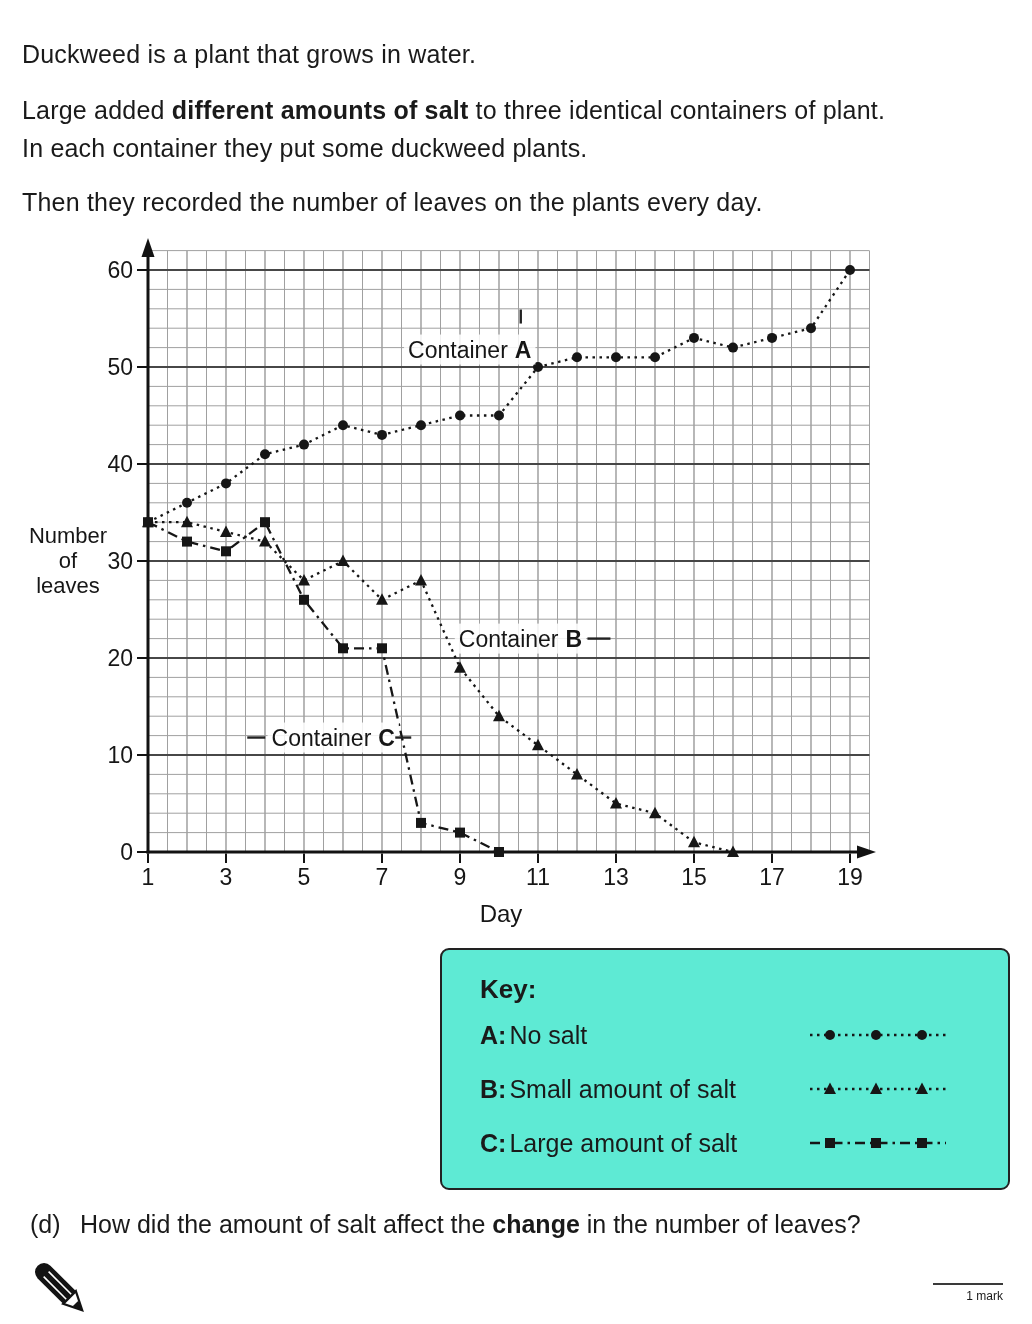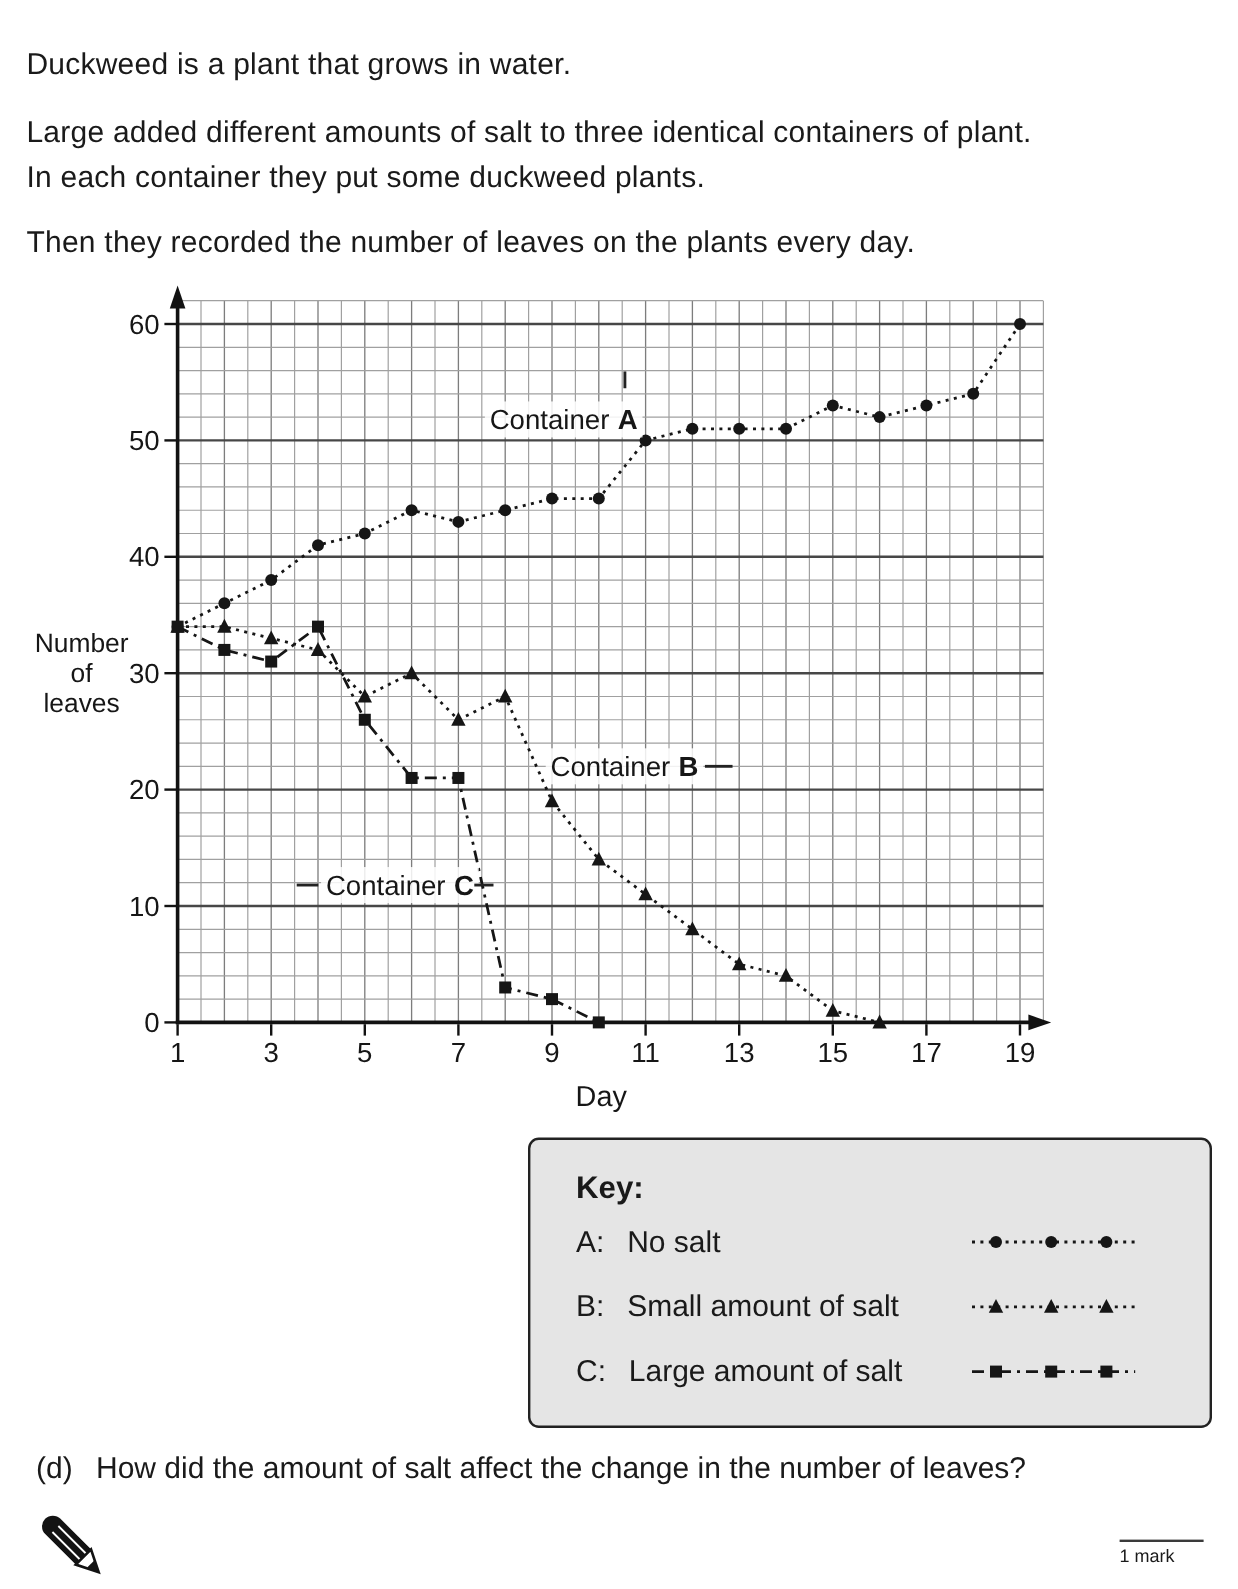--- a/index.html
+++ b/index.html
@@ -1,18 +1,18 @@
 <!DOCTYPE html>
 <html><head>
 <meta charset="utf-8">
 <style>
   html,body{margin:0;padding:0;background:#fff;}
   .page{position:relative;width:1032px;height:1324px;background:#fff;overflow:hidden;
         font-family:"Liberation Sans",sans-serif;color:#1a1a1a;}
-  strong{font-weight:normal;}
+  strong{font-weight:bold;}
 
   
   .intro-line{position:absolute;left:22px;font-size:25px;white-space:nowrap;letter-spacing:.2px;margin-top:32px;}
 
   
   #chart-svg{position:absolute;left:0;top:0;}
   #chart-svg text{font-family:"Liberation Sans",sans-serif;fill:#161616;}
   .g-min{stroke:#a0a0a0;stroke-width:1;}
   .g-day{stroke:#7d7d7d;stroke-width:1.1;}
   .g-maj{stroke:#474747;stroke-width:2;}
@@ -24,37 +24,37 @@
   .tick-label{font-size:23px;}
   .axis-title{font-size:24px;}
   .ylab{font-size:22px;}
   .anno{font-size:23px;}
   .anno .b{font-weight:bold;}
   .leader{stroke:#222;stroke-width:2.4;}
   .anno-bg{fill:#ffffff;opacity:.85;}
 
   
   .key-box{position:absolute;left:440px;top:948px;width:566px;height:238px;
-           border:2.5px solid #222;border-radius:9px;background:#e5e5e5;}
+           border:2.5px solid #222;border-radius:9px;background:#5eead4;}
   .key-title{position:absolute;left:38px;top:24px;font-size:26px;font-weight:bold;}
   .key-row{position:absolute;left:38px;width:505px;height:34px;display:flex;align-items:center;font-size:25px;}
   .key-row .lbl{white-space:nowrap;}
-  .key-row .sp{margin-left:19px;}
+  .key-row .sp{margin-left:3px;}
   .key-sample{position:absolute;left:328px;top:6px;}
 
   
   .question{position:absolute;left:30px;top:1210px;font-size:25px;white-space:nowrap;}
   .qnum{display:inline-block;width:50px;}
 
   
   .pencil-wrap{position:absolute;left:16px;top:1244px;width:90px;height:90px;}
 
   
   .mark-line{position:absolute;left:933px;top:1283px;width:70px;border-top:2.5px solid #3a3a3a;}
-  .mark-label{position:absolute;left:933px;top:1289px;width:70px;text-align:left;font-size:15px;}
+  .mark-label{position:absolute;left:933px;top:1289px;width:70px;text-align:right;font-size:12px;}
 </style>
 </head>
 <body>
 
 <div class="page">
 
   <svg id="chart-svg" width="1032" height="1324" viewBox="0 0 1032 1324">
       <g>
         <line x1="148" y1="250.8" x2="148" y2="852" class="g-day"></line>
         <line x1="167.5" y1="250.8" x2="167.5" y2="852" class="g-min"></line>

